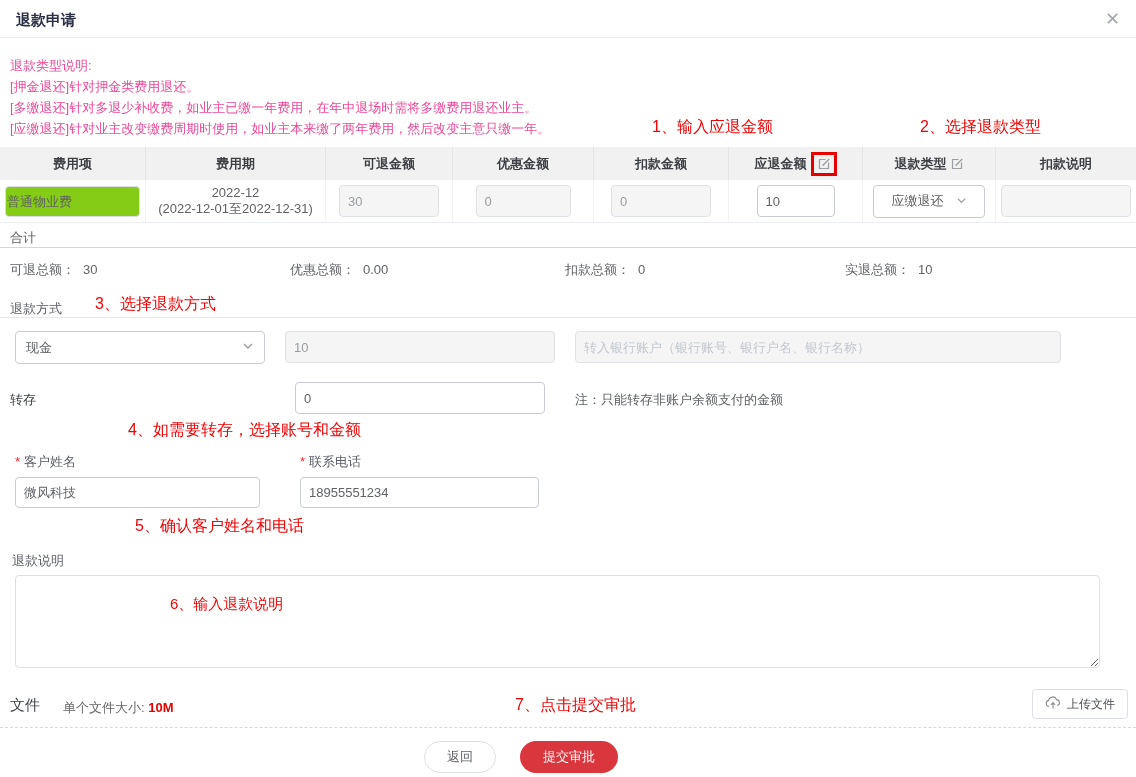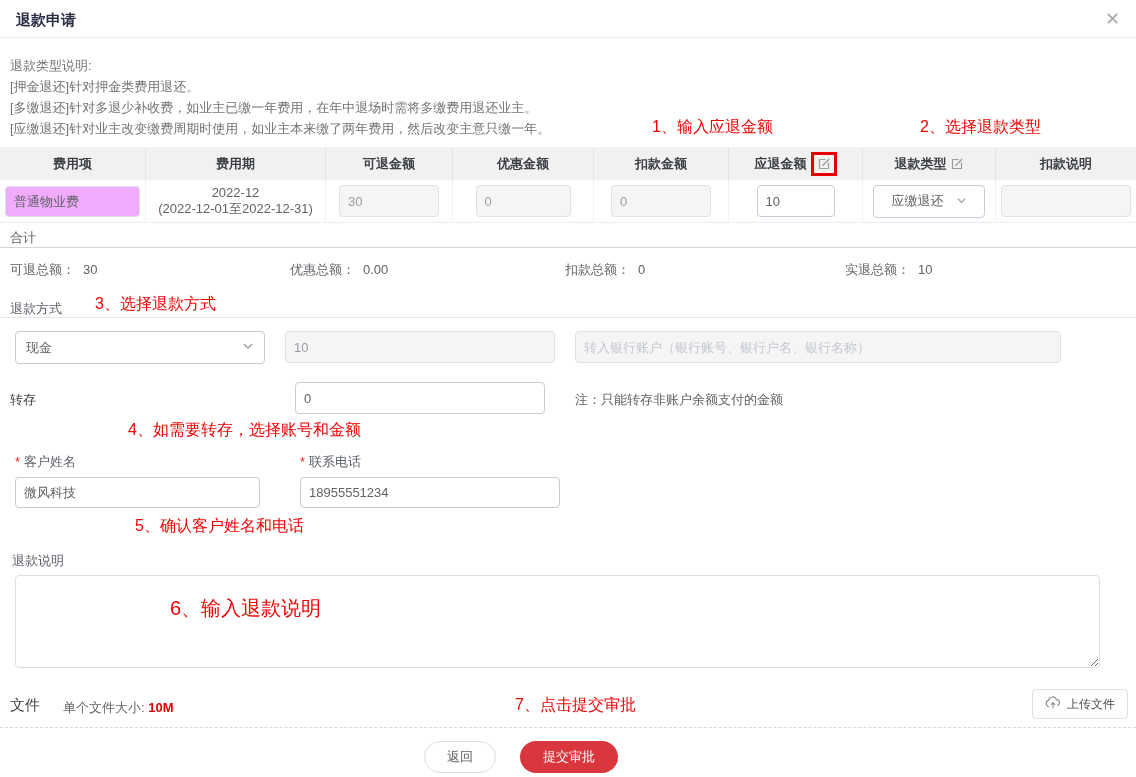--- a/index.html
+++ b/index.html
@@ -5,47 +5,47 @@
   * { margin:0; padding:0; box-sizing:border-box; }
   html,body { width:1136px; height:777px; background:#fff; font-family:"Liberation Sans","DejaVu Sans",sans-serif; font-size:13px; color:#333; }
   .modal { position:relative; width:1136px; height:777px; background:#fff; overflow:hidden; }
 
   
   .modal-header { position:absolute; top:0; left:0; right:0; height:38px; border-bottom:1px solid #ededed; }
   .modal-title { position:absolute; left:16px; top:11px; font-size:15px; font-weight:bold; color:#2a2f45; }
   .close-btn { position:absolute; right:16px; top:8px; font-size:18px; color:#a6a9ad; cursor:pointer; line-height:22px; }
 
   
-  .notes { position:absolute; left:10px; top:55px; color:#737373; line-height:21px; font-size:13px; }
+  .notes { position:absolute; left:10px; top:55px; color:#ec4899; line-height:21px; font-size:13px; }
 
   
   .annot { position:absolute; color:#ee0505; font-size:16px; white-space:nowrap; }
   #annot1 { left:652px; top:117px; }
   #annot2 { left:920px; top:117px; }
   #annot3 { left:95px;  top:294px; }
   #annot4 { left:128px; top:420px; }
   #annot5 { left:135px; top:516px; }
   #annot7 { left:515px; top:695px; }
-  .annot-overlay { position:absolute; left:155px; top:20px; color:#ee0505; font-size:20px; pointer-events:none; }
+  .annot-overlay { position:absolute; left:155px; top:20px; color:#ee0505; font-size:15px; pointer-events:none; }
 
   
   .fee-table { position:absolute; top:147px; left:0; width:1136px; }
   .t-head, .t-row { display:grid; grid-template-columns:145px 180px 127px 141px 135px 134px 133px 141px; }
   .t-head { background:#f1f1f1; height:33px; }
   .th { display:flex; align-items:center; justify-content:center; gap:3px; font-weight:600; color:#3c3f44; border-left:1px solid #e4e4e4; }
   .th:first-child { border-left:none; }
   .t-row { height:43px; align-items:center; border-bottom:1px solid #ebeef5; background:#fff; }
   .td { display:flex; align-items:center; justify-content:center; height:100%; border-left:1px solid #f2f2f2; }
   .td:first-child { border-left:none; }
   .fee-period { text-align:center; color:#606266; line-height:16px; font-size:13px; }
 
   .inp { height:32px; border:1px solid #c9ccd4; border-radius:4px; padding:0 8px; font-size:13px; color:#606266; background:#fff; font-family:inherit; }
   .inp.dis { background:#f5f5f5; border-color:#e0e1e4; color:#9a9da3; }
   .inp::placeholder { color:#c3c7cf; }
-  .fee-item-box { width:135px; height:31px; line-height:29px; background:#f0abfc; border:1px solid #dcdfe6; border-radius:4px; padding-left:8px; color:#606266; }
+  .fee-item-box { width:135px; height:31px; line-height:29px; background:#84cc16; border:1px solid #dcdfe6; border-radius:4px; padding-left:1px; color:#606266; }
 
   .select { display:flex; align-items:center; justify-content:space-between; height:33px; background:#fff; border:1px solid #c9ccd4; border-radius:4px; padding:0 10px; color:#606266; cursor:pointer; }
   .select.center-text { justify-content:center; gap:12px; }
   .select .ph { color:#c3c7cf; }
   .chev { flex:0 0 auto; }
 
   .edit-ic { display:inline-flex; }
   .edit-highlight { display:inline-flex; align-items:center; justify-content:center; border:3px solid #e60000; padding:2px 3px; margin-left:1px; }
 
   
@@ -68,21 +68,21 @@
   .tr-select { position:absolute; left:80px; top:382px; width:185px; }
   .tr-amount { position:absolute; left:295px; top:382px; width:250px; }
   .tr-note { position:absolute; left:575px; top:391px; color:#606266; }
 
   
   .cust-label { position:absolute; top:453px; color:#5a5e66; }
   #name-label { left:15px; } #phone-label { left:300px; }
   .req { color:#f5222d; margin-right:4px; }
   .cust-input { position:absolute; top:477px; height:31px; }
   #name-input { left:15px; width:245px; }
-  #phone-input { left:300px; width:260px; }
+  #phone-input { left:300px; width:239px; }
 
   
   .desc-label { position:absolute; left:12px; top:552px; color:#5a5e66; }
   .desc-wrap { position:absolute; left:15px; top:575px; width:1085px; height:93px; }
   .desc-wrap textarea { width:1085px; height:93px; border:1px solid #dcdfe6; border-radius:4px; resize:both; font-family:inherit; font-size:13px; padding:8px; color:#606266; }
 
   
   .files-row { position:absolute; left:0; right:0; top:688px; height:40px; }
   .files-label { position:absolute; left:10px; top:8px; font-size:15px; color:#3c3f44; }
   .files-hint { position:absolute; left:63px; top:11px; color:#666; }

